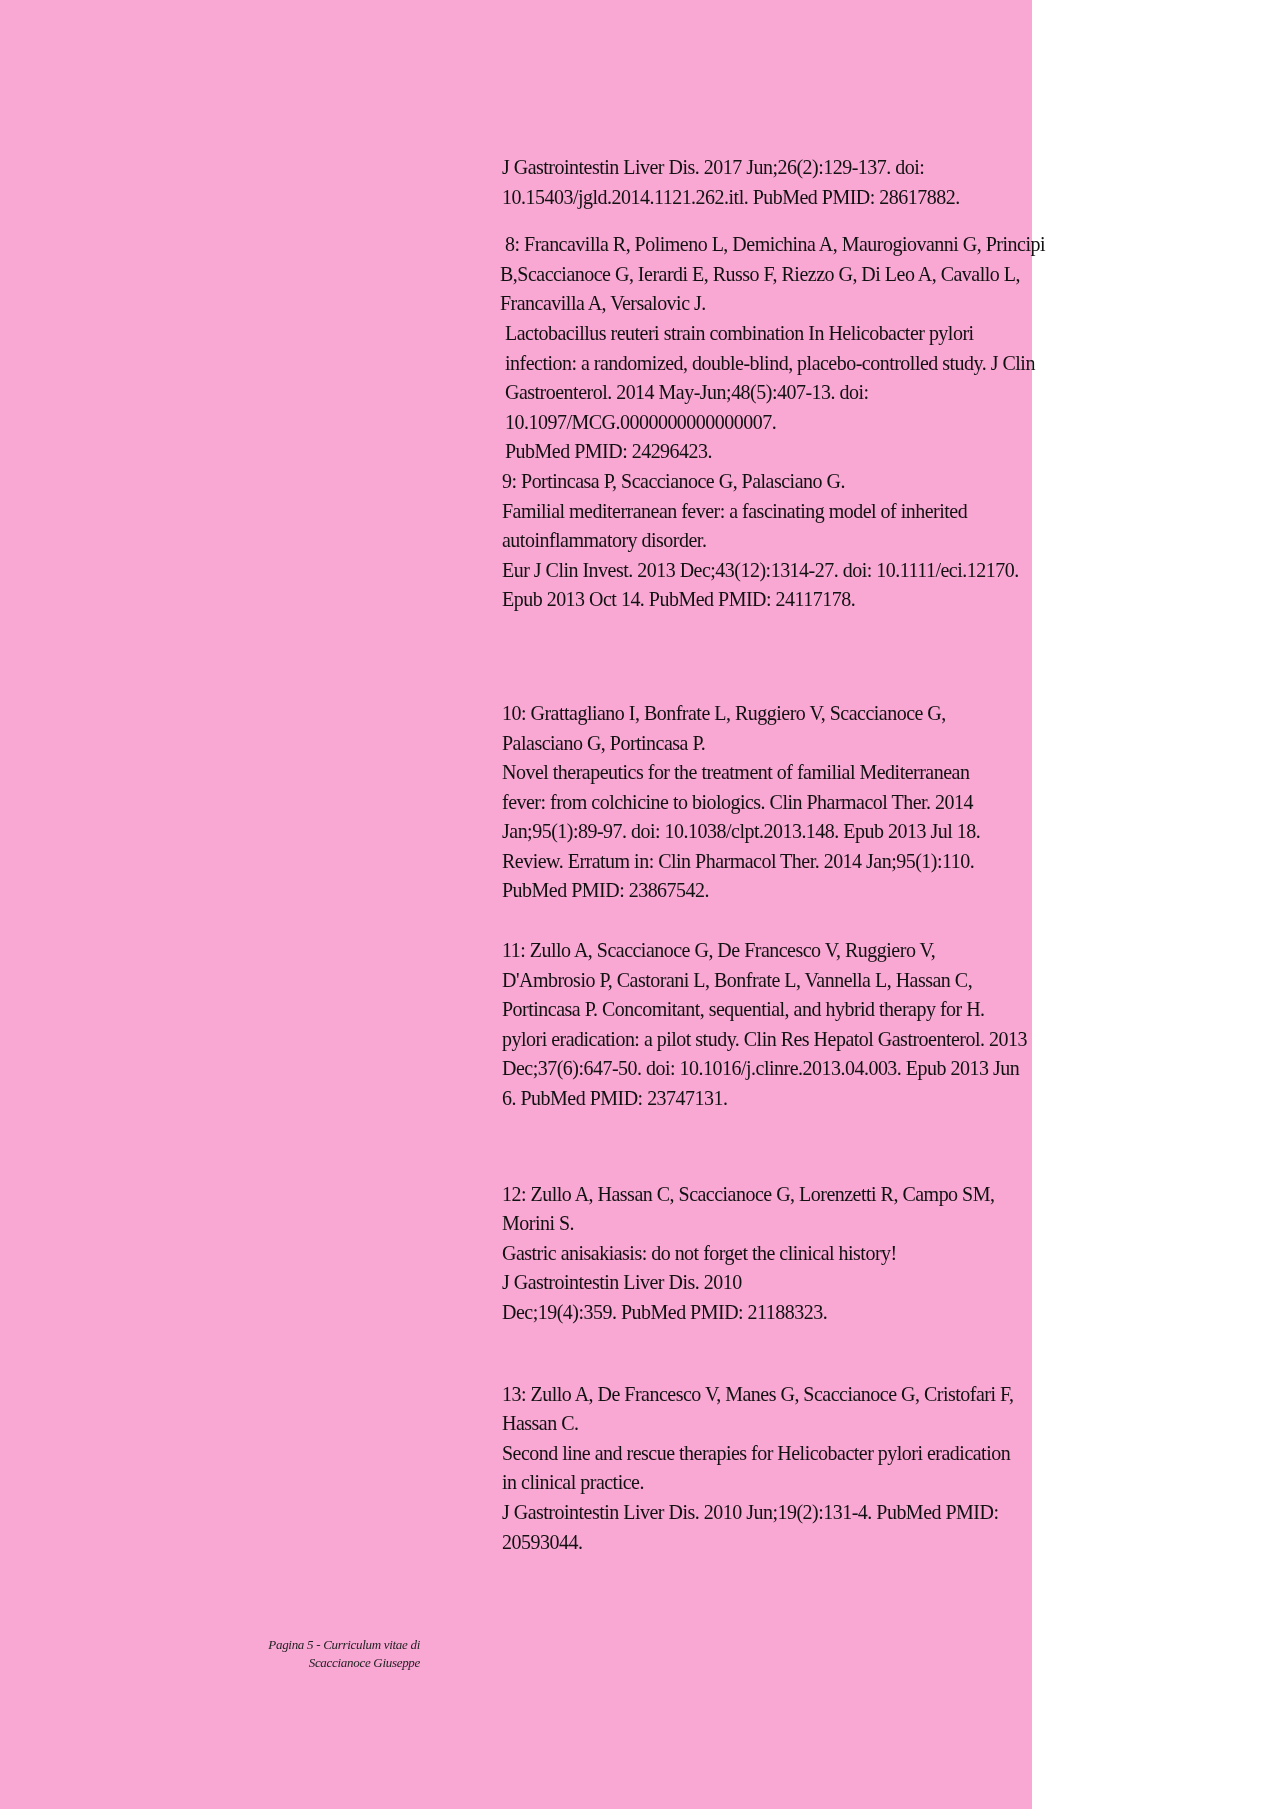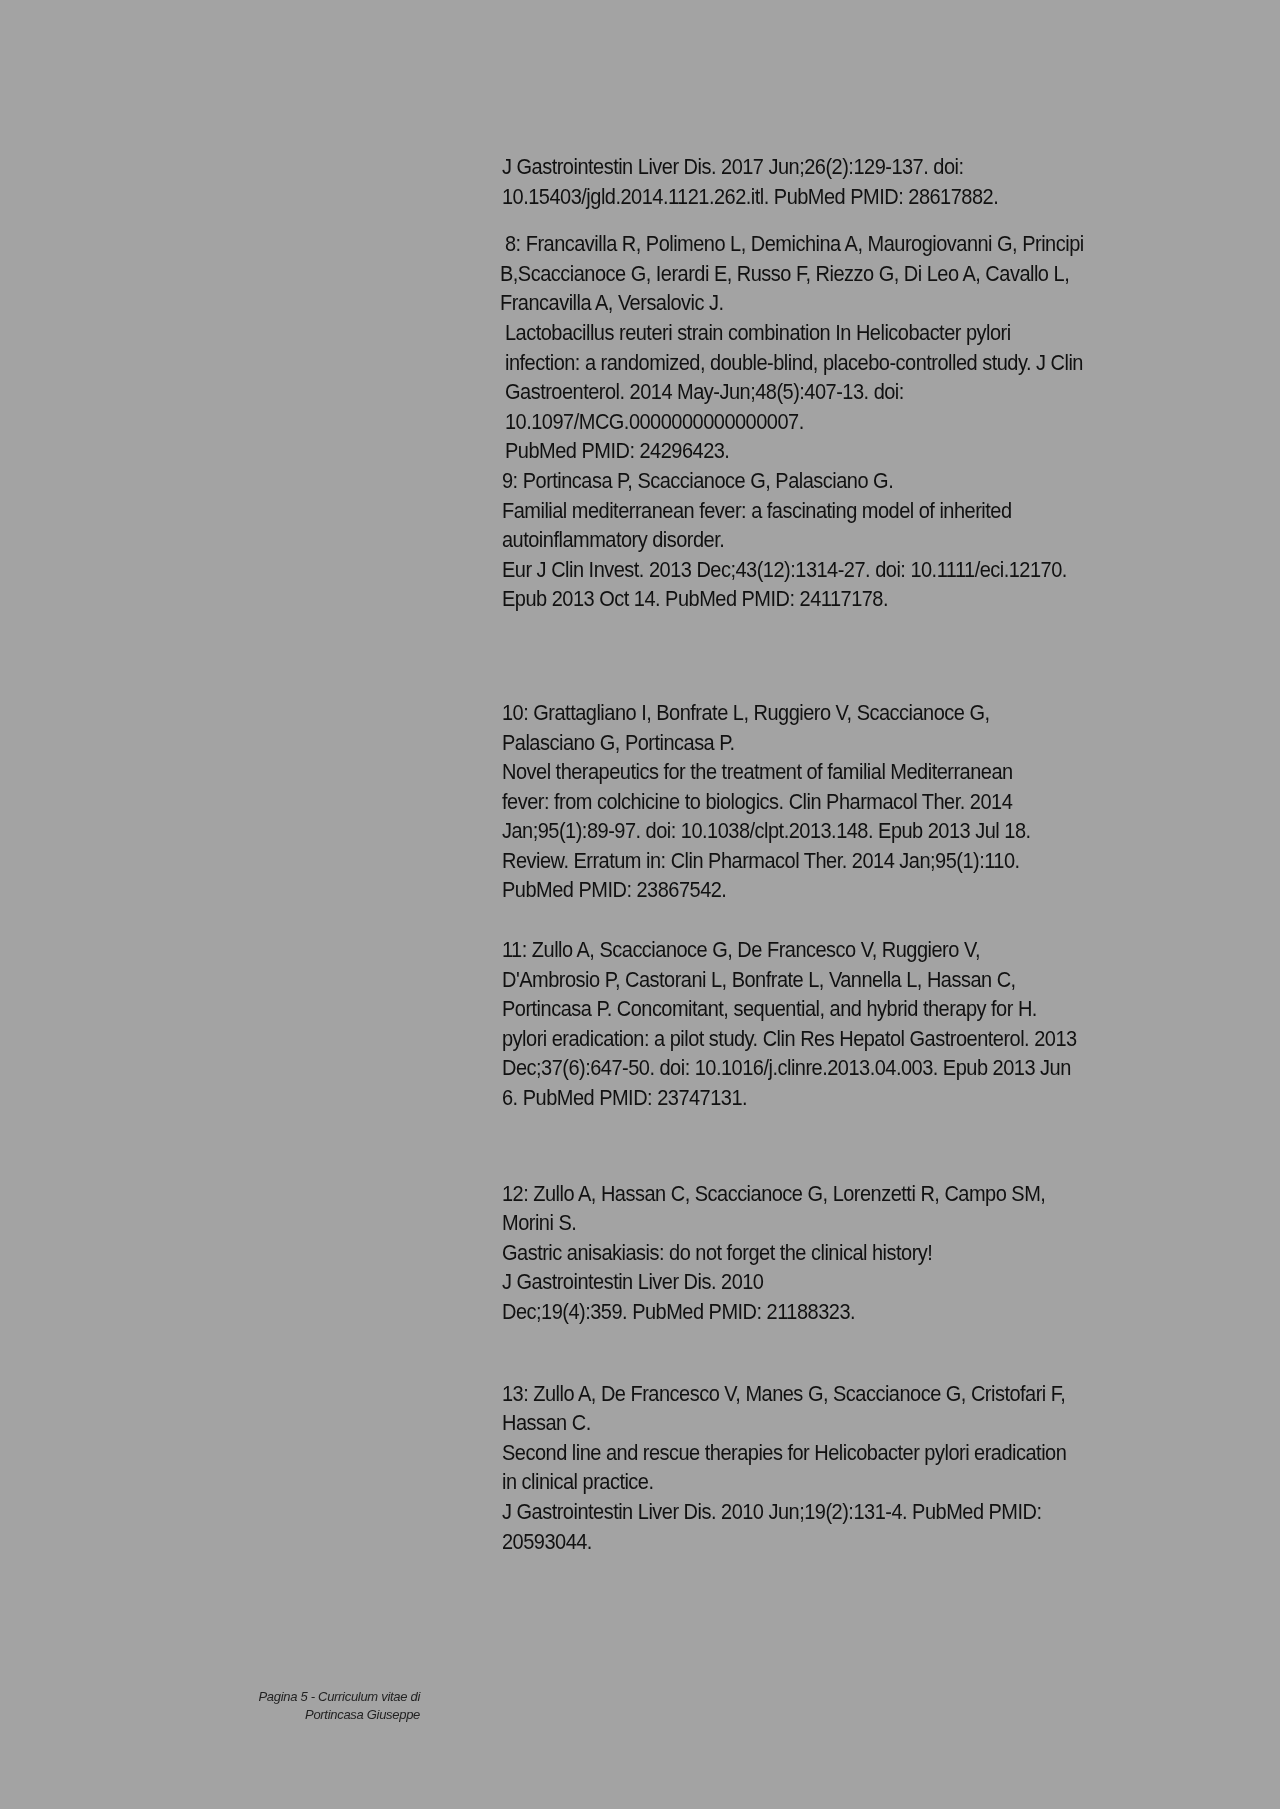--- a/index.html
+++ b/index.html
@@ -12,23 +12,24 @@
       height: 1809px;
       position: relative;
       overflow: hidden;
       font-family: "Liberation Sans", sans-serif;
       color: #111111;
     }
     .page {
       position: absolute;
       left: 0;
       top: 0;
-      width: 1280px;
+      width: 1032px;
       height: 1809px;
-      background: #a3a3a3;
+      background: #f9a8d4;
+      font-family: Liberation Serif, serif;
     }
     .content {
       position: absolute;
       left: 502px;
       top: 153px;
       width: 680px;
     }
     .ref {
       position: relative;
     }
@@ -39,21 +40,21 @@
       white-space: nowrap;
       letter-spacing: -0.55px;
       transform: scaleX(0.93);
       transform-origin: left center;
     }
     .line.out { margin-left: -2px; }
     .line.in { margin-left: 3px; }
     .footer {
       position: absolute;
       left: 200px;
-      top: 1688px;
+      top: 1636px;
       width: 220px;
       text-align: right;
       font-style: italic;
       font-size: 13px;
       line-height: 18px;
       color: #222222;
       letter-spacing: -0.3px;
     }
     .footer span { display: block; }
   </style>
@@ -120,15 +121,15 @@
       <span class="line">Second line and rescue therapies for Helicobacter pylori eradication</span>
       <span class="line">in clinical practice.</span>
       <span class="line">J Gastrointestin Liver Dis. 2010 Jun;19(2):131-4. PubMed PMID:</span>
       <span class="line">20593044.</span>
     </div>
 
   </div>
 
   <div class="footer">
     <span>Pagina 5 - Curriculum vitae di</span>
-    <span>Portincasa Giuseppe</span>
+    <span>Scaccianoce Giuseppe</span>
   </div>
 </div>
 
 </body></html>

